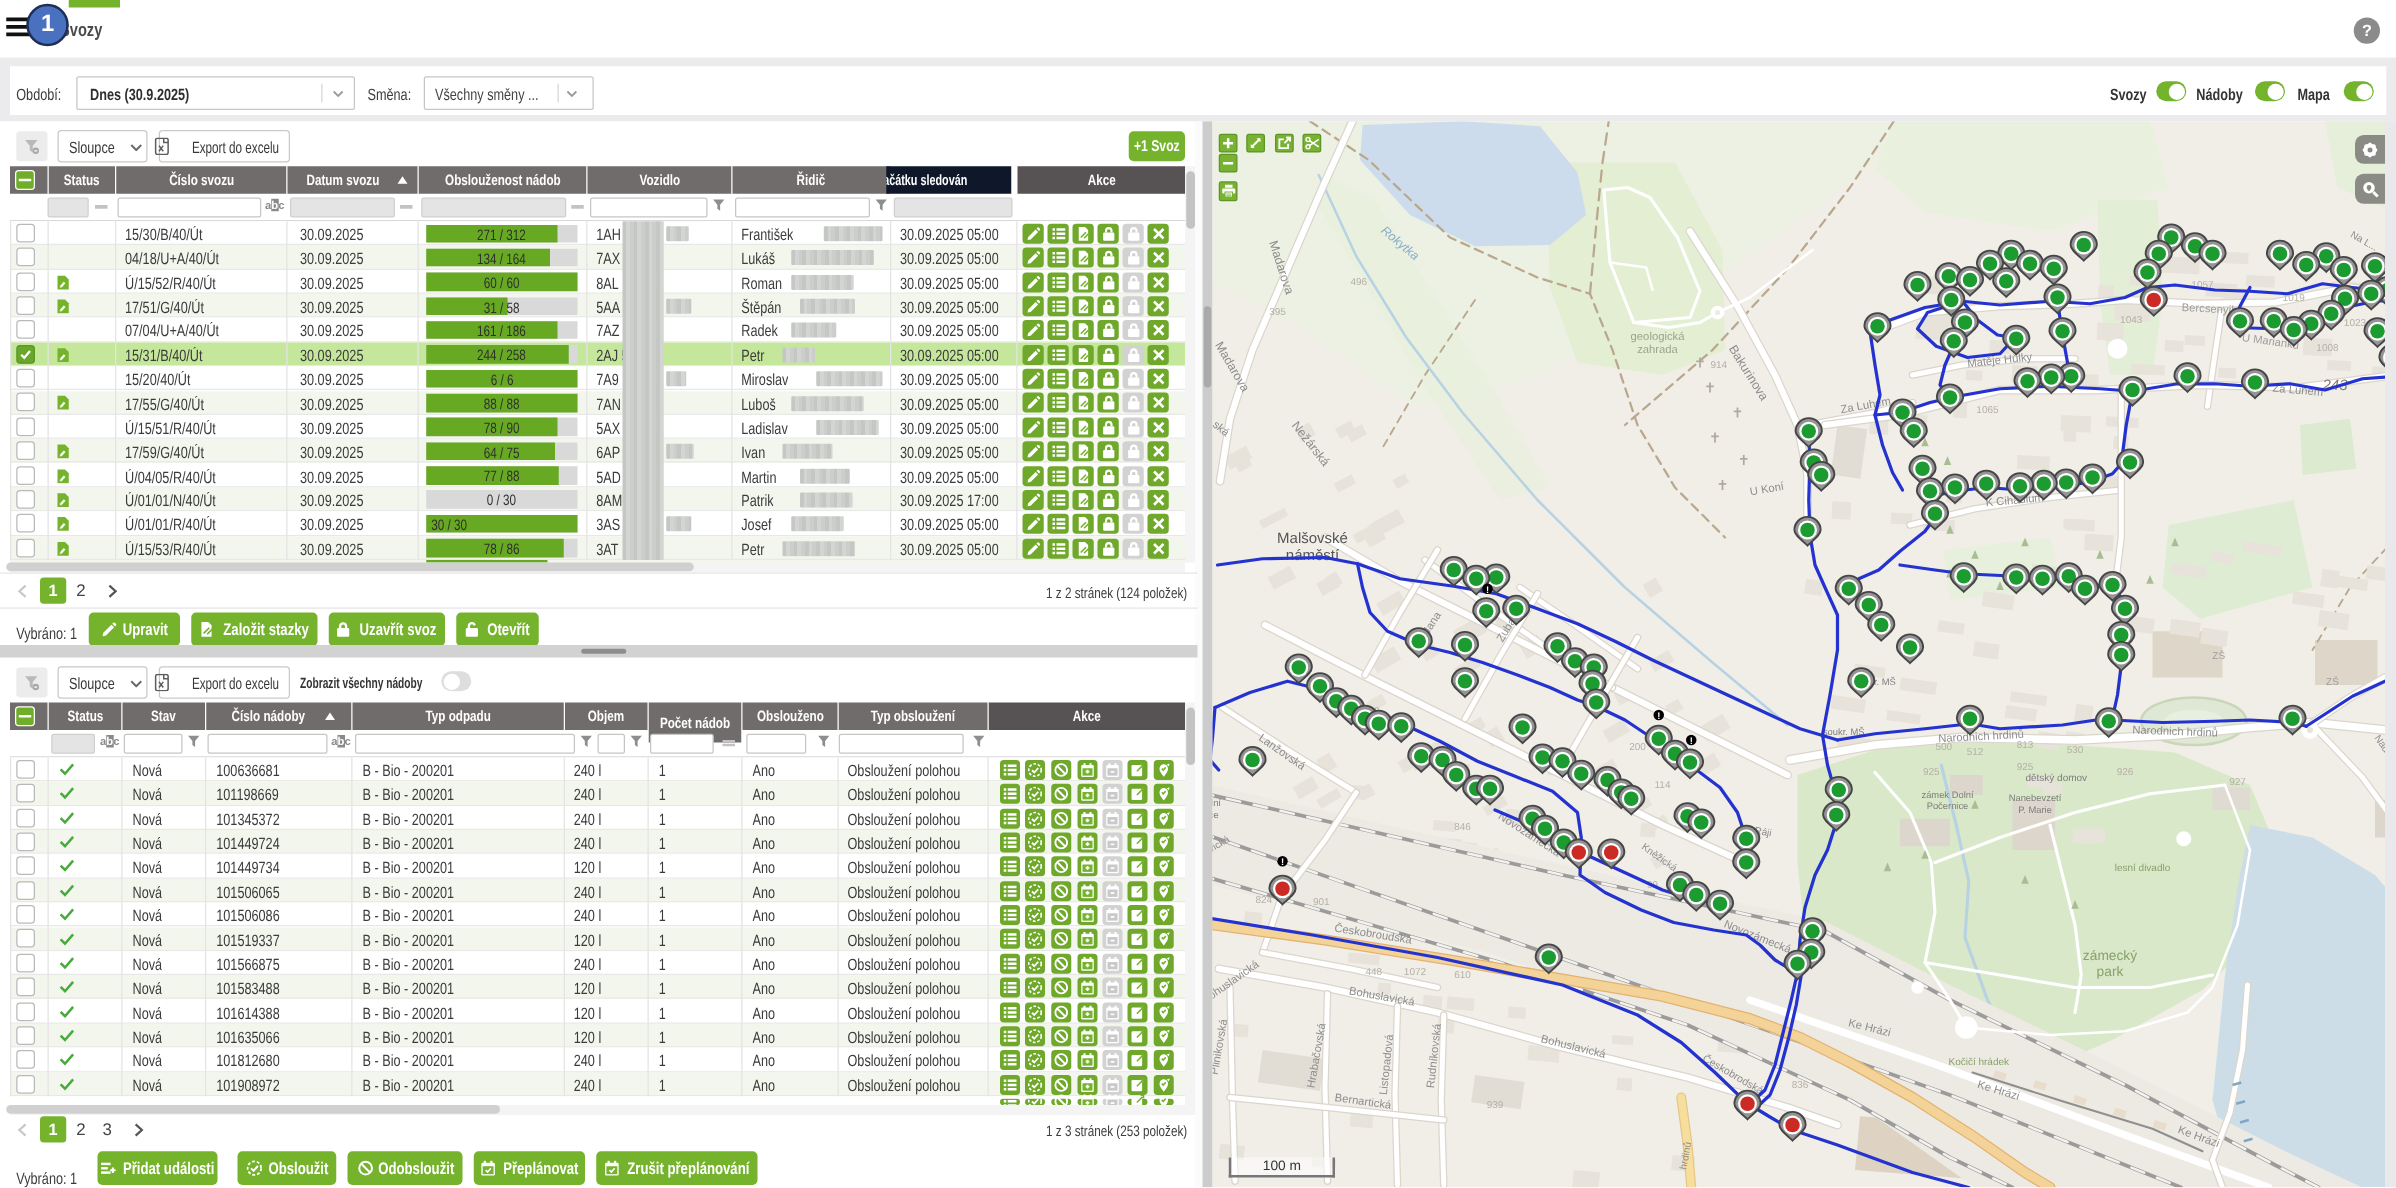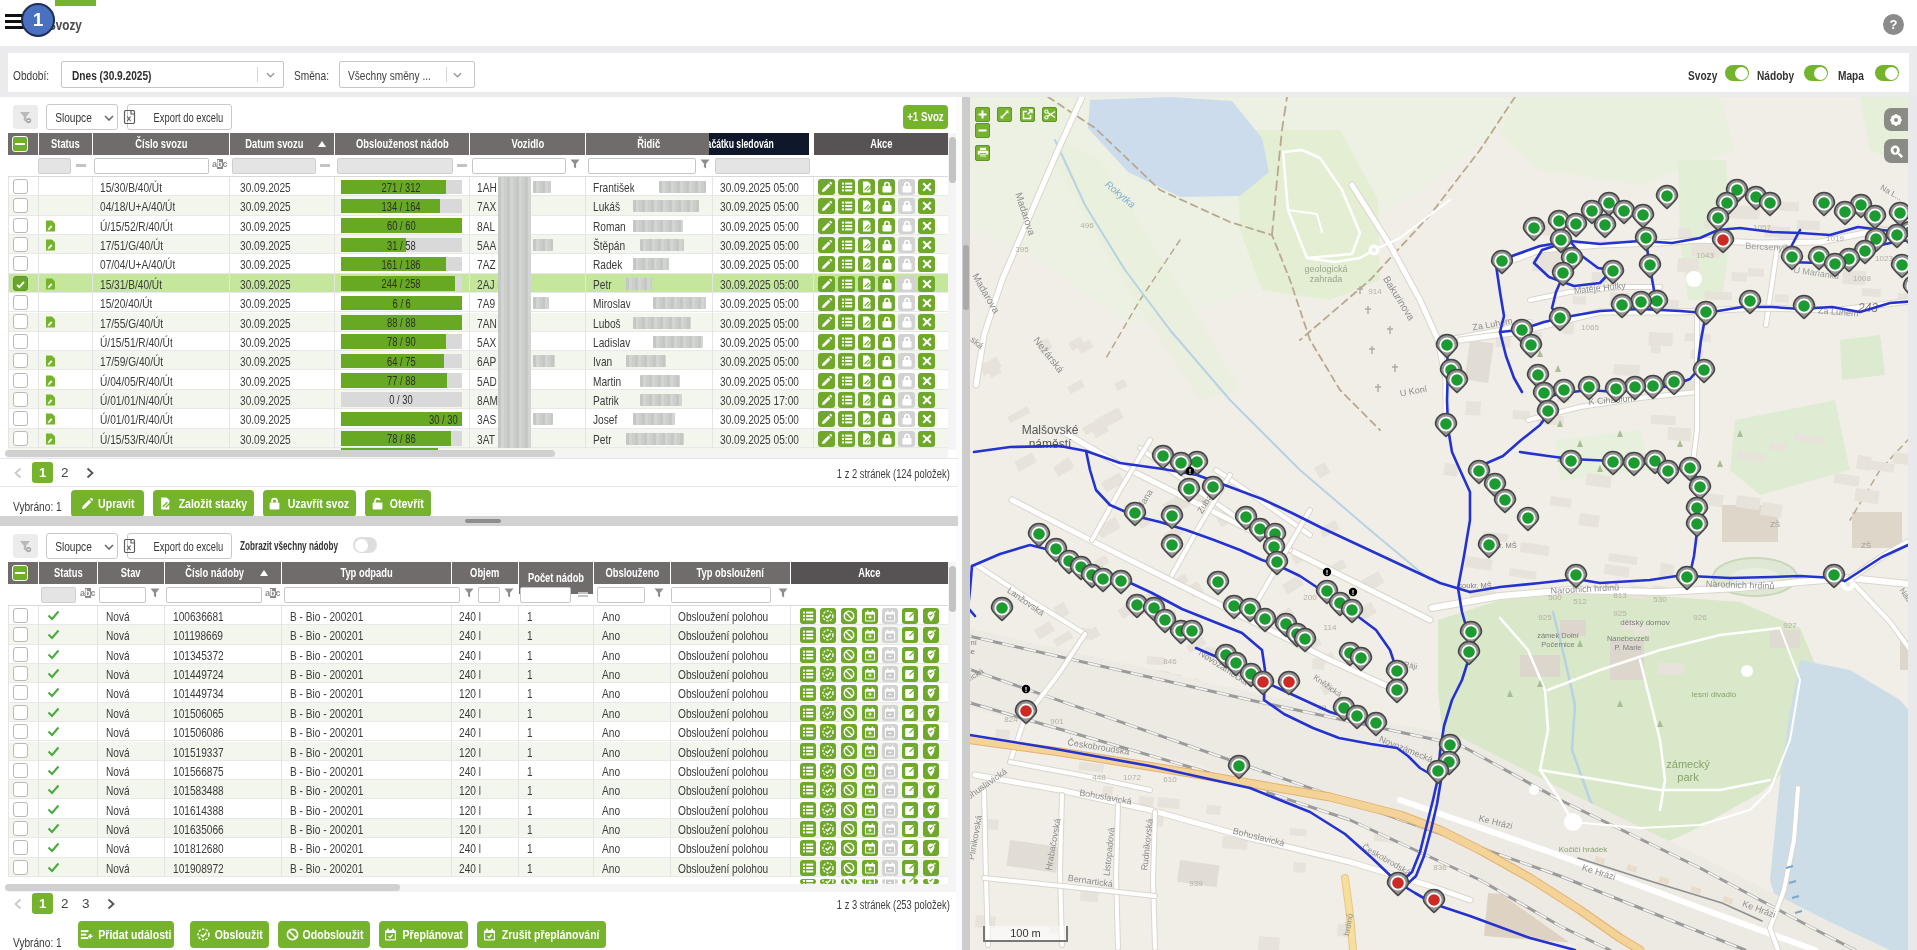--- a/index.html
+++ b/index.html
@@ -1523,21 +1523,21 @@
     <div class="abs" style="left:8px;top:409.2px;width:940px;height:19.35px;background:#fff;border-bottom:1px solid #e8e8e8"></div>
     <div class="abs" style="left:13px;top:411.20000000000005px;width:15px;height:15px;background:#fff;border:1px solid #b9b9b9;border-radius:3px"></div>
     <svg class="abs" style="left:45px;top:413.20000000000005px" width="11" height="12" viewBox="0 0 11 12">
       <path d="M1 0.5 h6 l3 3 v8 h-9 Z" fill="#76b32d"></path>
       <path d="M3 8.5 l3-3.4 1.6 1.5-3 3.4-2 .5Z" fill="#fff" stroke="#76b32d" stroke-width="0.5"></path>
     </svg>
     <div class="cell cx" style="left:100px;top:412.2px">Ú/01/01/R/40/Út</div>
     <div class="cell cx" style="left:240px;top:412.2px">30.09.2025</div>
     <div class="abs" style="left:341px;top:411.7px;width:121px;height:14.5px;background:#d9d9d9"></div>
     <div class="abs" style="left:341px;top:411.7px;width:121px;height:14.5px;background:#67a923"></div>
-    <div class="abs" style="left:341px;top:412.7px;width:121px;text-align:right;font-size:12px;color:#2f2f2f"><span class="cxc">30 / 30</span></div>
+    <div class="abs" style="left:341px;top:412.7px;width:121px;text-align:left;font-size:12px;color:#2f2f2f"><span class="cxc">30 / 30</span></div>
     <div class="cell cx" style="left:477px;top:412.2px">3AS</div>
     <div class="blur" style="left:533px;top:413.2px;width:20px"></div>
     <div class="cell cx" style="left:593px;top:412.2px">Josef</div>
     <div class="blur" style="left:633px;top:413.2px;width:42px"></div>
     <div class="cell cx" style="left:720px;top:412.2px">30.09.2025 05:00</div>
     <div class="ab" style="left:818px;top:411.20000000000005px;width:17px;height:16px;background:#6fa82a">
       <svg width="12" height="12" viewBox="0 0 12 12">
         <use href="#i-pencil"></use>
       </svg>
     </div>

